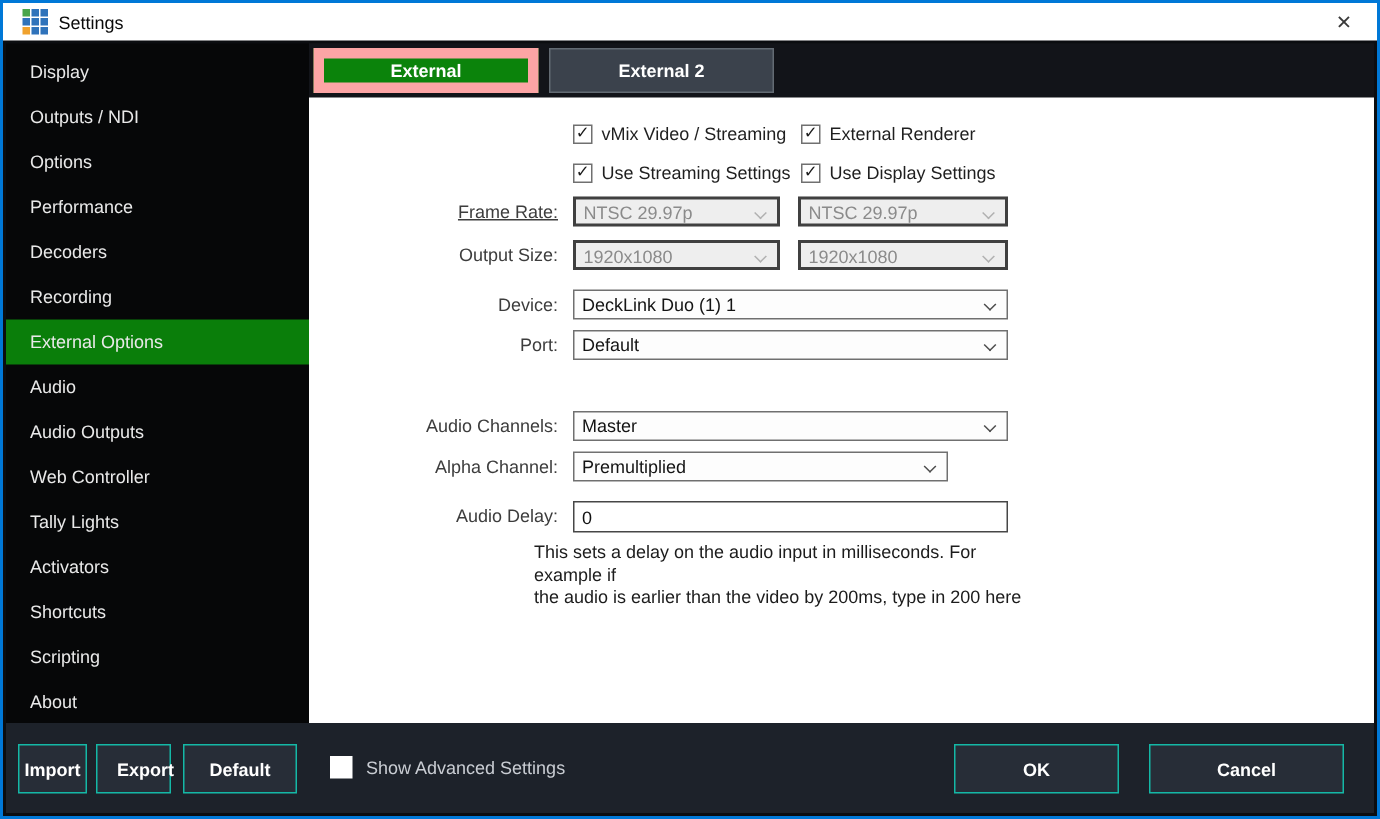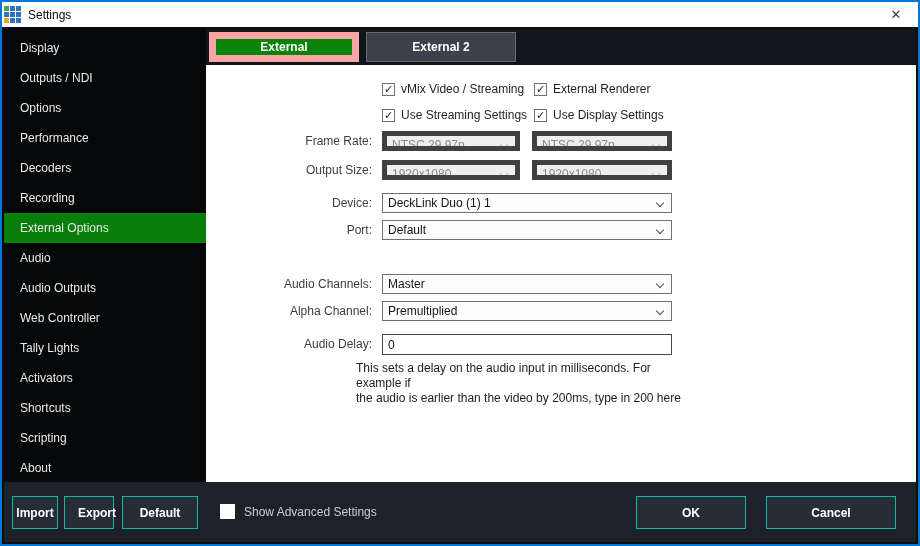--- a/index.html
+++ b/index.html
@@ -7,21 +7,21 @@
   body { font-family:"Liberation Sans","DejaVu Sans",sans-serif; }
 
   .window {
     position:relative; width:920px; height:546px;
     border:2px solid #0078d7; background:#0b0d10; overflow:hidden;
   }
 
   
   .titlebar {
     height:25px; background:#ffffff; display:flex; align-items:center;
-    padding-left:2px; position:relative;
+    padding-left:13px; position:relative;
   }
   .app-icon { width:17px; height:17px; display:grid;
     grid-template-columns:repeat(3,5px); grid-template-rows:repeat(3,5px);
     gap:1px; margin-right:7px; }
   .app-icon span { width:5px; height:5px; background:#2f73bb; }
   .app-icon .g { background:#4aa64a; }
   .app-icon .o { background:#f0a22e; }
   .title-text { font-size:12px; color:#0a0a0a; }
   .close-btn {
     position:absolute; right:0; top:0; width:44px; height:25px;
@@ -61,21 +61,21 @@
   
   .flabel {
     position:absolute; left:0; width:166px; text-align:right;
     font-size:12px; color:#3d3d3d; line-height:20px; white-space:nowrap;
   }
   .combo {
     position:absolute; height:20px; font-size:12px; line-height:18px;
     padding-left:5px; white-space:nowrap; overflow:hidden;
   }
   .combo.enabled { background:#fdfdfd; border:1px solid #707070; color:#141414; }
-  .combo.disabled { background:#eeeeee; border:5px solid #404040; color:#8b8b8b; }
+  .combo.disabled { background:#eeeeee; border:2px solid #404040; color:#8b8b8b; }
   .chev {
     position:absolute; right:8px; top:6px; width:6px; height:6px;
     border-right:1px solid; border-bottom:1px solid; transform:rotate(45deg);
   }
   .combo.enabled .chev { color:#4d4d4d; border-color:#4d4d4d; }
   .combo.disabled .chev { color:#b0b0b0; border-color:#b0b0b0; }
   .textinput {
     position:absolute; height:21px; border:1px solid #474747; background:#fff;
     font-size:12px; padding-left:5px; font-family:inherit; color:#111; outline:none;
   }
@@ -157,21 +157,21 @@
         </div>
         <div class="cb" style="left:176px; top:42px;">
           <span class="cb-box">✓</span>
           <span class="cb-label">Use Streaming Settings</span>
         </div>
         <div class="cb" style="left:328px; top:42px;">
           <span class="cb-box">✓</span>
           <span class="cb-label">Use Display Settings</span>
         </div>
 
-        <div class="flabel" style="top:66px;">Frame Rate:</div>
+        <div class="flabel" style="top:66px;text-decoration:underline;">Frame Rate:</div>
         <div class="combo disabled" style="left:176px; top:66px; width:138px;">
           <span>NTSC 29.97p</span><span class="chev"></span>
         </div>
         <div class="combo disabled" style="left:326px; top:66px; width:140px;">
           <span>NTSC 29.97p</span><span class="chev"></span>
         </div>
 
         <div class="flabel" style="top:95px;">Output Size:</div>
         <div class="combo disabled" style="left:176px; top:95px; width:138px;">
           <span>1920x1080</span><span class="chev"></span>
@@ -189,21 +189,21 @@
         <div class="combo enabled" style="left:176px; top:155px; width:290px;">
           <span>Default</span><span class="chev"></span>
         </div>
 
         <div class="flabel" style="top:209px;">Audio Channels:</div>
         <div class="combo enabled" style="left:176px; top:209px; width:290px;">
           <span>Master</span><span class="chev"></span>
         </div>
 
         <div class="flabel" style="top:236px;">Alpha Channel:</div>
-        <div class="combo enabled" style="left:176px; top:236px; width:290px;">
+        <div class="combo enabled" style="left:176px; top:236px; width:250px;">
           <span>Premultiplied</span><span class="chev"></span>
         </div>
 
         <div class="flabel" style="top:269px;">Audio Delay:</div>
         <input class="textinput" style="left: 176px; top: 269px; width: 290px;" value="0">
 
         <div class="helptext">
           <div>This sets a delay on the audio input in milliseconds. For example if</div>
           <div>the audio is earlier than the video by 200ms, type in 200 here</div>
         </div>

